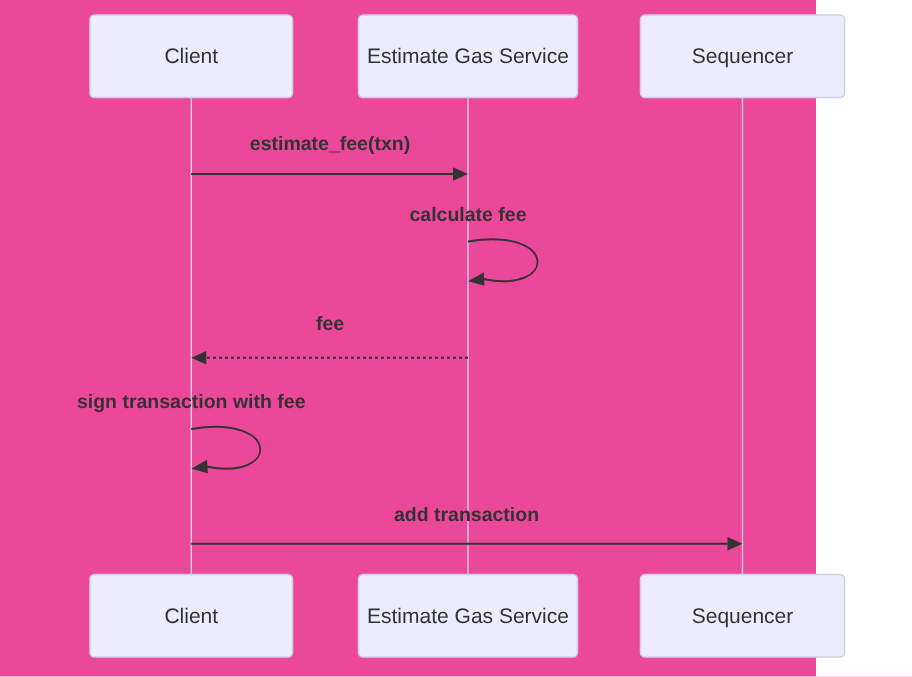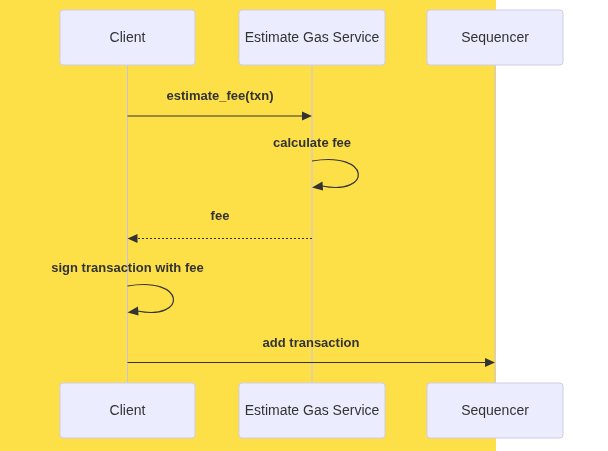--- a/index.html
+++ b/index.html
@@ -1,24 +1,24 @@
 <!DOCTYPE html>
 <html><head>
 <meta charset="utf-8">
 <style>
   html, body {
     margin: 0;
     padding: 0;
     background: #FFFFFF;
   }
   .canvas {
-    width: 496px;
+    width: 544px;
     height: 451px;
     position: relative;
-    background: #fde047;
+    background: #ec4899;
     font-family: "Liberation Sans", sans-serif;
   }
   svg { display: block; }
   .actor-box {
     stroke: #CFCDE8;
     stroke-width: 1;
   }
   .actor-label {
     font-family: "Liberation Sans", sans-serif;
     font-size: 14px;

